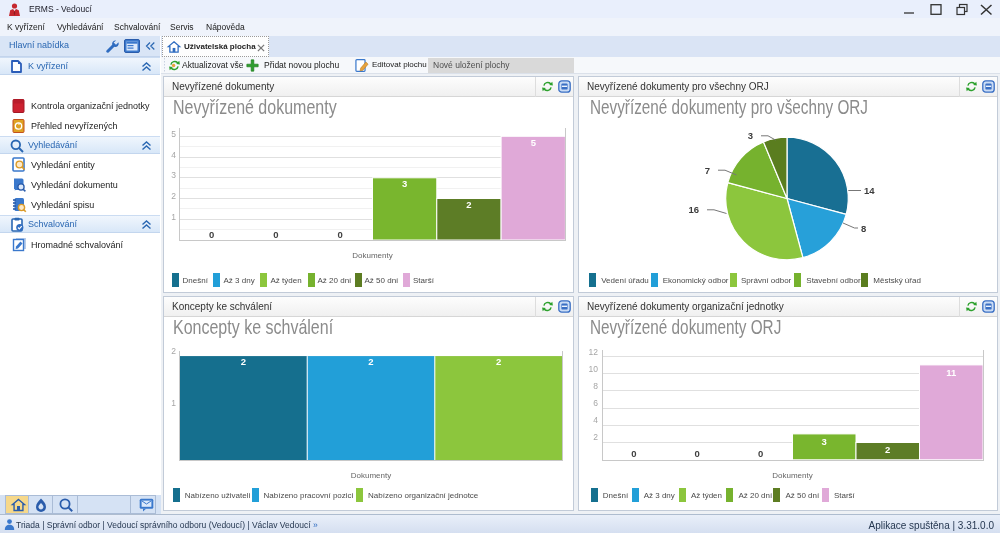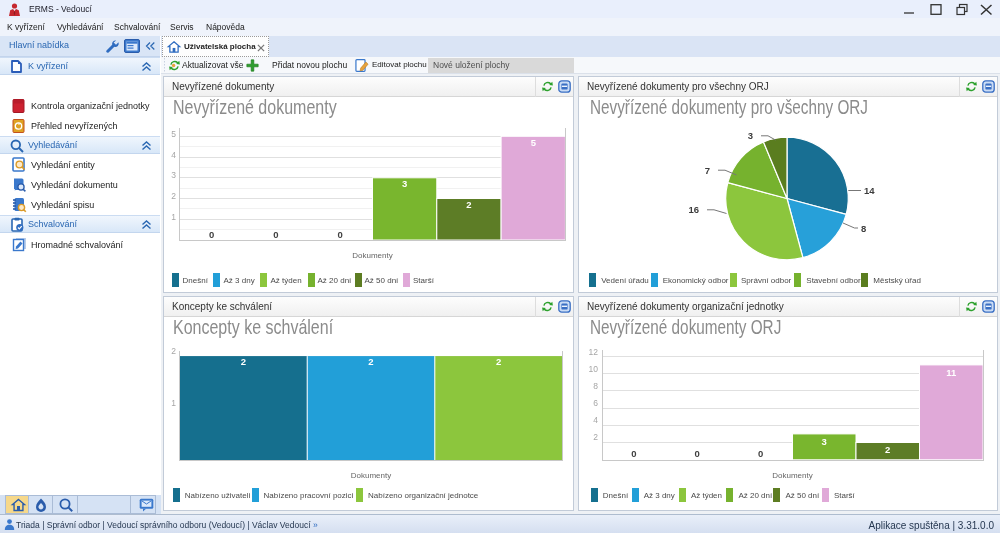--- a/index.html
+++ b/index.html
@@ -211,21 +211,21 @@
     </svg>
   <svg style="left:7px;top:2px" width="13" height="13" viewBox="0 0 13 13">
     <path d="M2.2 5.4 A4.6 4.6 0 0 1 10 3.1 L11.3 1.8 L11.9 5.6 L8.1 5.1 L9 4.2 A3.2 3.2 0 0 0 3.6 5.7 Z" fill="#2da12d"></path>
     <path d="M10.8 7.6 A4.6 4.6 0 0 1 3 9.9 L1.7 11.2 L1.1 7.4 L4.9 7.9 L4 8.8 A3.2 3.2 0 0 0 9.4 7.3 Z" fill="#2da12d"></path>
     <circle cx="5.6" cy="6.5" r="1.7" fill="#e8a33d"></circle>
   </svg>
   <span class="tbtext" style="left:21px">Aktualizovat vše</span>
   <svg style="left:85px;top:2px" width="13" height="13" viewBox="0 0 15 15">
     <path d="M6 1 H9 V6 H14 V9 H9 V14 H6 V9 H1 V6 H6 Z" fill="#2e9e2e" stroke="#1d7a1d" stroke-width="0.8"></path>
   </svg>
-  <span class="tbtext" style="left:111px">Přidat novou plochu</span>
+  <span class="tbtext" style="left:103px">Přidat novou plochu</span>
   <svg style="left:194px;top:2px" width="14" height="13" viewBox="0 0 16 15">
     <rect x="1" y="0.8" width="10.5" height="13.4" rx="1" fill="#fff" stroke="#3a78cc" stroke-width="1.4"></rect>
     <path d="M6.5 10.5 L12.5 3.5 L15 6 L9 13 L5.8 13.6 Z" fill="#e8a33d" stroke="#b97c20" stroke-width="0.7"></path>
   </svg>
   <span class="tbtext" style="left:211px;font-size:8px">Editovat plochu</span>
   <div class="abs" style="left:267px;top:1px;width:146px;height:15px;background:#d9d9d9">
     <span class="abs" style="left:5px;top:2px;font-size:8.5px;color:#4e4e4e;white-space:nowrap">Nové uložení plochy</span>
   </div>
 </div>
 

